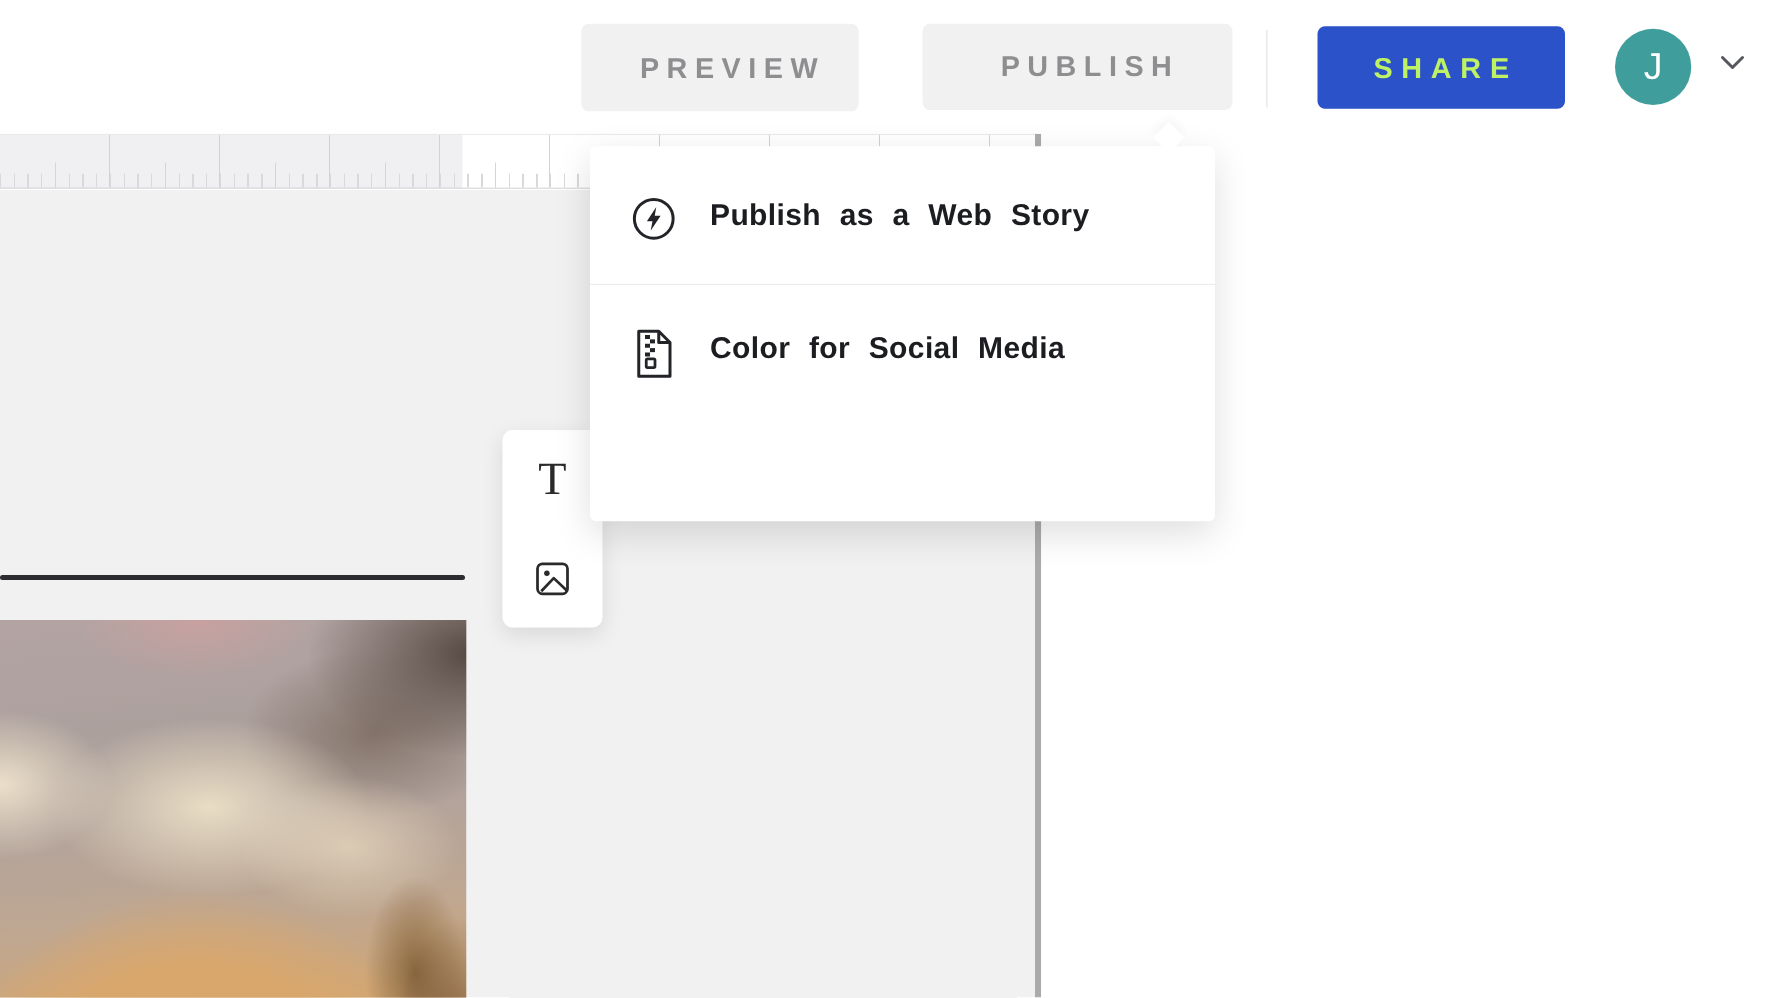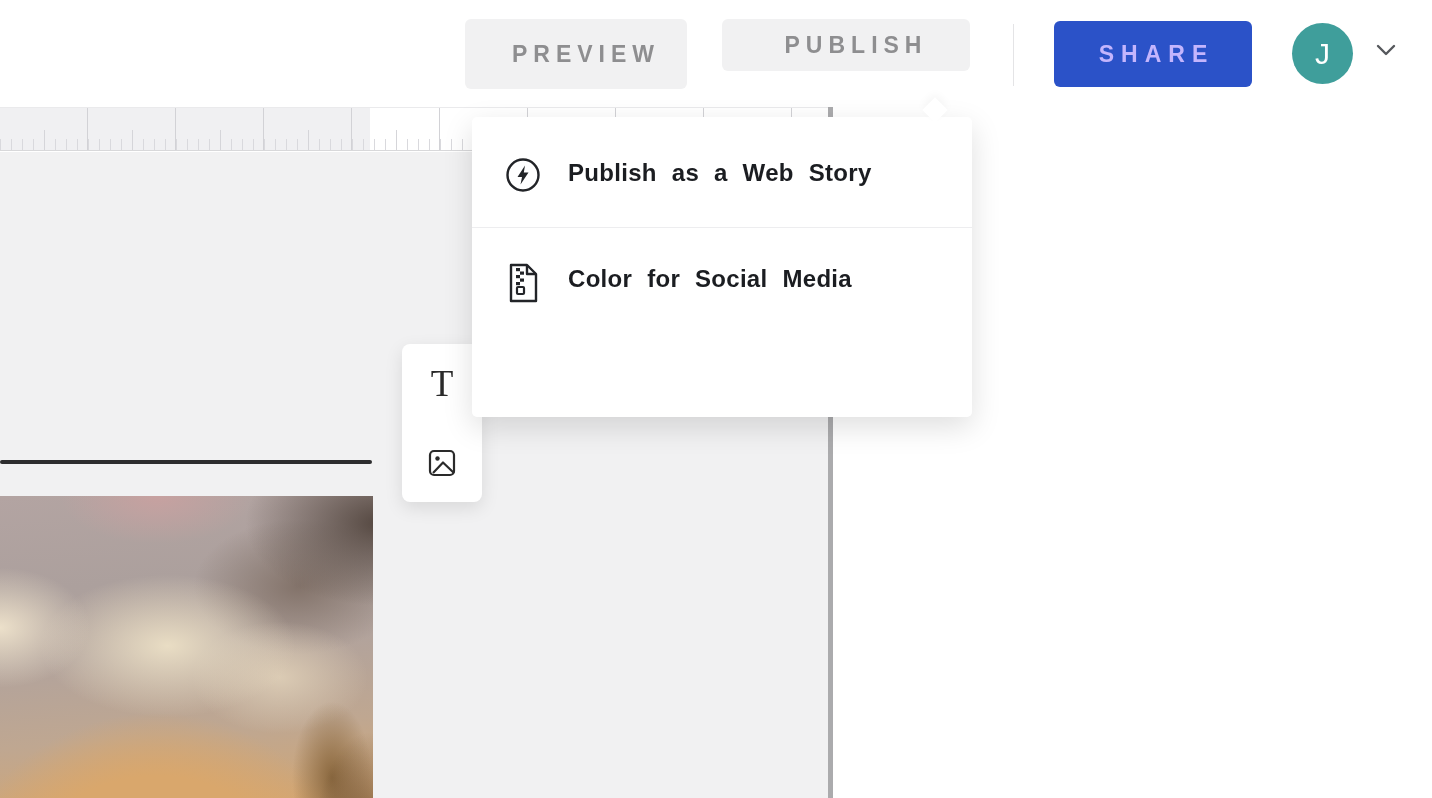--- a/index.html
+++ b/index.html
@@ -4,24 +4,24 @@
 <style>
   * { margin:0; padding:0; box-sizing:border-box; }
   html,body { width:1432px; height:798px; overflow:hidden; }
   body { font-family:"Liberation Sans", sans-serif; background:#ffffff; position:relative; }
 
   
   .header { position:absolute; left:0; top:0; width:1432px; height:107px; background:#ffffff; z-index:6; }
   .btn-flat { position:absolute; border-radius:6px; background:#f1f1f2; display:flex; align-items:center; justify-content:center;
               font-size:23px; font-weight:bold; color:#8e8e90; letter-spacing:6px; padding-left:20px; cursor:pointer; }
   .btn-preview { left:465px; top:19px; width:222px; height:70px; }
-  .btn-publish { left:722px; top:19px; width:248px; height:52px; }
+  .btn-publish { left:738px; top:19px; width:248px; height:69px; }
   .header-vdiv { position:absolute; left:1013px; top:24px; width:1px; height:62px; background:#e4e4e6; }
   .btn-share { position:absolute; left:1054px; top:21px; width:198px; height:66px; border-radius:6px; background:#2b52c8;
-               display:flex; align-items:center; justify-content:center; font-size:23px; font-weight:bold; color:#c4b5fd;
+               display:flex; align-items:center; justify-content:center; font-size:23px; font-weight:bold; color:#bef264;
                letter-spacing:7px; padding-left:7px; cursor:pointer; }
   .avatar { position:absolute; left:1292px; top:23px; width:61px; height:61px; border-radius:50%; background:#3f9e9b;
             display:flex; align-items:center; justify-content:center; color:#fff; font-size:30px; cursor:pointer; }
   .chevron { position:absolute; left:1374px; top:42px; cursor:pointer; }
 
   
   .ruler { position:absolute; left:0; top:107px; width:828px; height:44px; background:#f0f0f2;
            border-top:1px solid #eaeaec; border-bottom:1px solid #d8d8da; z-index:1; }
   .ruler-highlight { position:absolute; left:370px; top:0; right:0; bottom:0; background:#ffffff; }
   .ticks-minor { position:absolute; left:0; right:0; bottom:0; height:11px;

